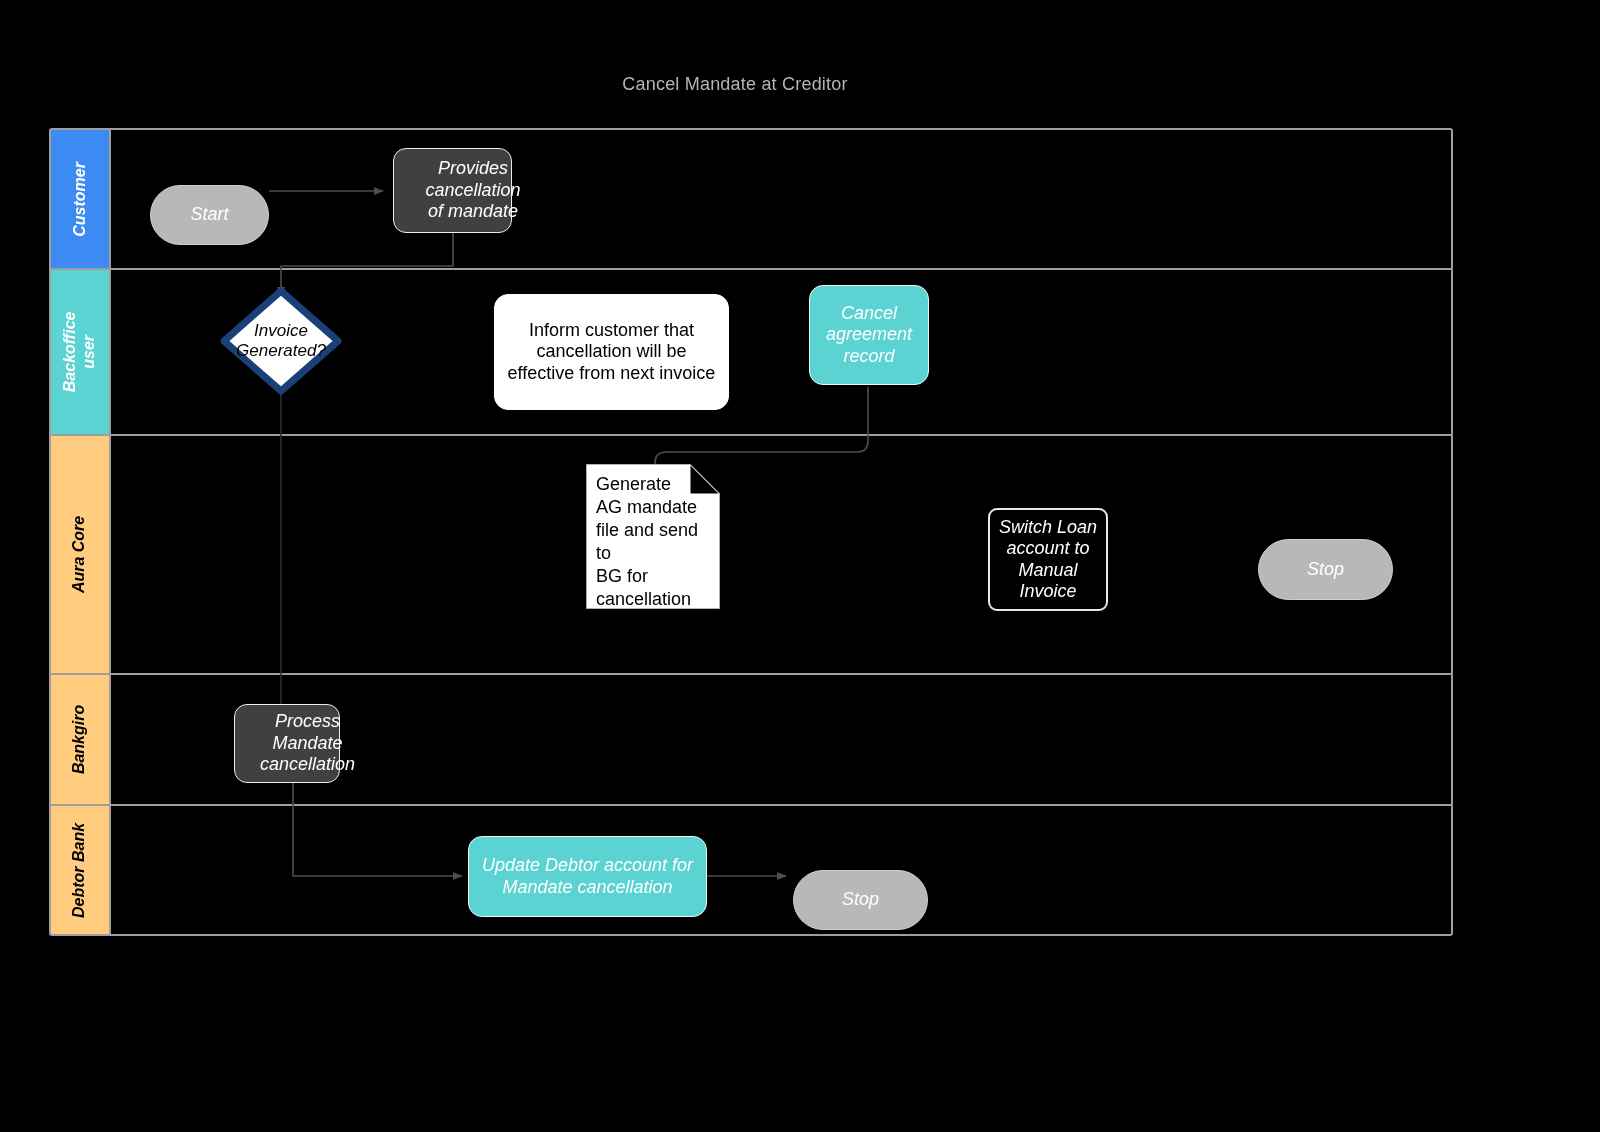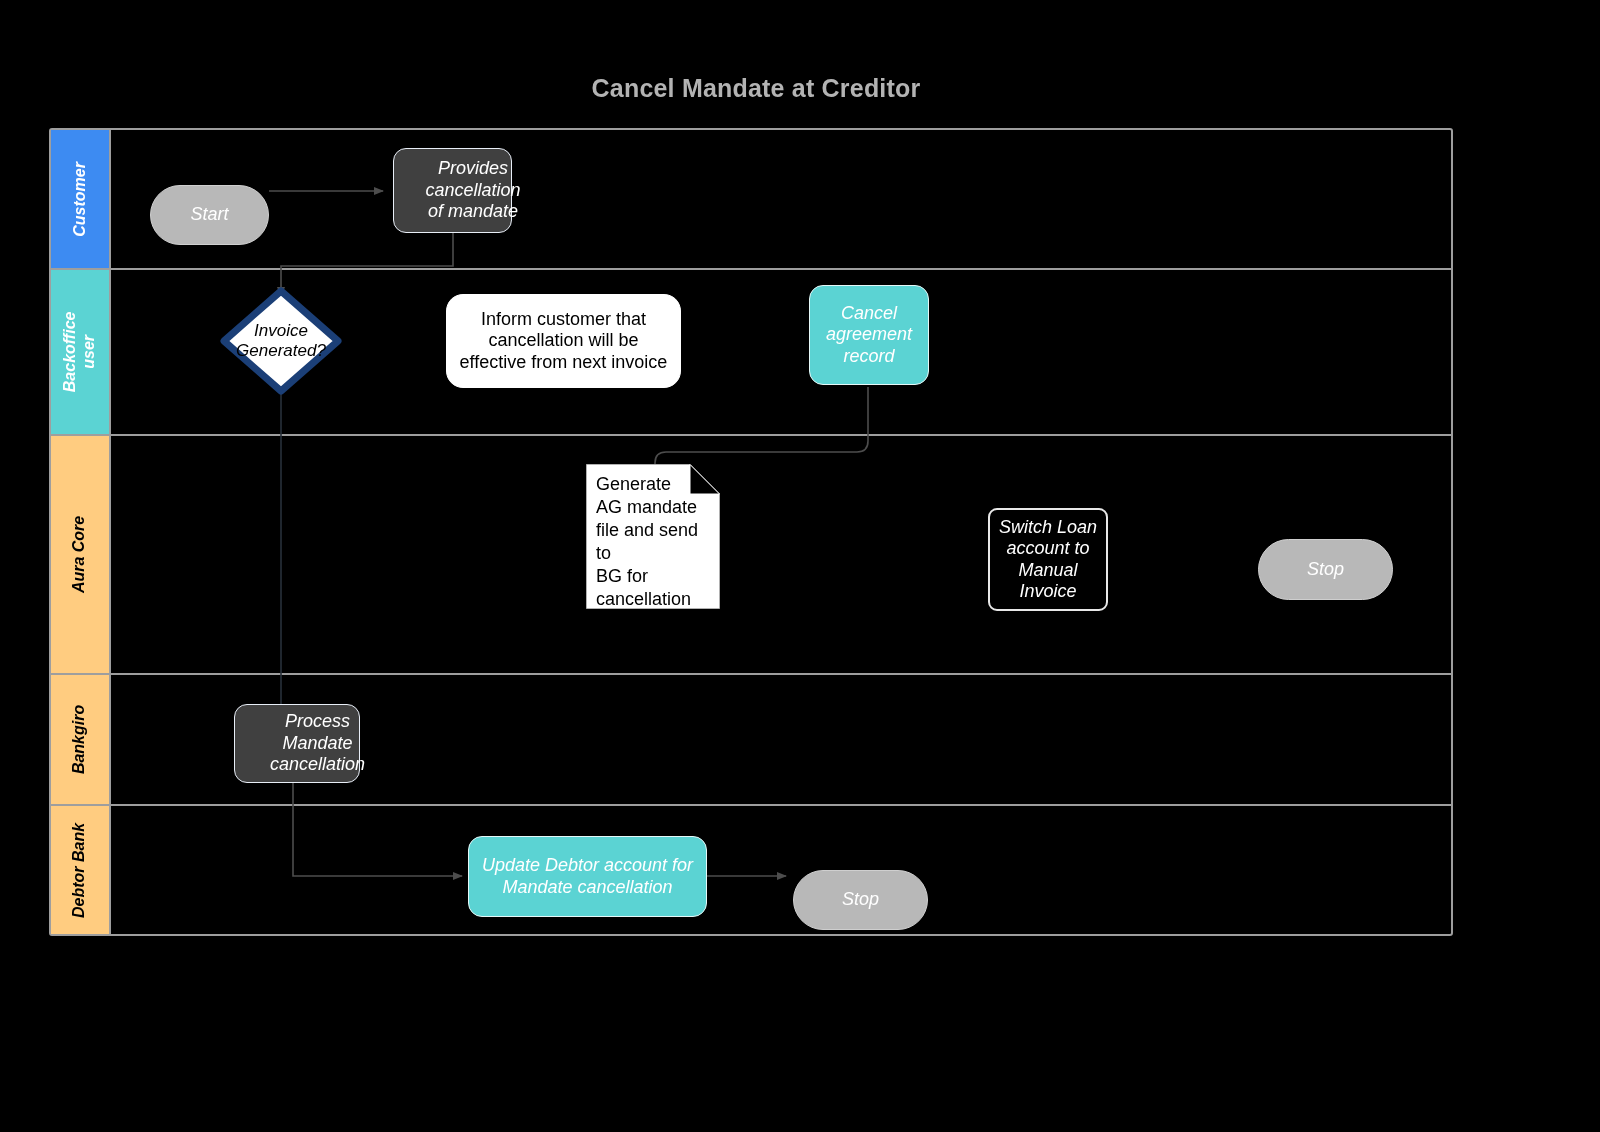--- a/index.html
+++ b/index.html
@@ -20,25 +20,24 @@
     width: 1600px;
     height: 1132px;
   }
   .diagram-title {
     position: absolute;
     left: 0;
     top: 74px;
     width: 1470px;
     text-align: center;
     color: #b3b3b3;
-    font-size: 25px;
-    font-weight: bold;
+    font-size: 18px;
+    font-weight: normal;
     letter-spacing: 0.2px;
     white-space: nowrap;
-    padding-left: 21px;
   }
   
   #pool {
     position: absolute;
     left: 49px;
     top: 128px;
     width: 1404px;
     height: 808px;
     border: 2px solid #9e9e9e;
     border-radius: 3px;
@@ -234,21 +233,21 @@
   </div>
 
   <div class="decision-wrap" style="left:219px;top:286px;width:124px;height:110px;">
     <svg width="124" height="110">
       <polygon points="62,5 119,55 62,105 5,55" fill="#ffffff" stroke="#1b3f77" stroke-width="7" stroke-linejoin="round"></polygon>
     </svg>
     <div class="decision-label">Invoice
 Generated?</div>
   </div>
 
-  <div class="node proc-white" style="left:446px;top:294px;width:235px;height:94px;white-space:pre-line;border-radius:17px;">
+  <div class="node proc-white" style="left:494px;top:294px;width:235px;height:116px;white-space:pre-line;">
     <span>Inform customer that
 cancellation will be
 effective from next invoice</span>
   </div>
 
   <div class="node proc-teal" style="left:809px;top:285px;width:120px;height:100px;white-space:pre-line;">
     <span>Cancel
 agreement
 record</span>
   </div>
@@ -270,21 +269,21 @@
     <span>Switch Loan
 account to
 Manual
 Invoice</span>
   </div>
 
   <div class="node terminator" style="left:1258px;top:515px;width:135px;height:61px;">
     <span>Stop</span>
   </div>
 
-  <div class="node proc-blue" style="left:234px;top:704px;width:126px;height:79px;white-space:pre-line;">
+  <div class="node proc-blue" style="left:234px;top:704px;width:106px;height:79px;white-space:pre-line;">
     <span>Process
 Mandate
 cancellation</span>
   </div>
 
   <div class="node proc-teal" style="left:468px;top:836px;width:239px;height:81px;white-space:pre-line;">
     <span>Update Debtor account for
 Mandate cancellation</span>
   </div>
 

